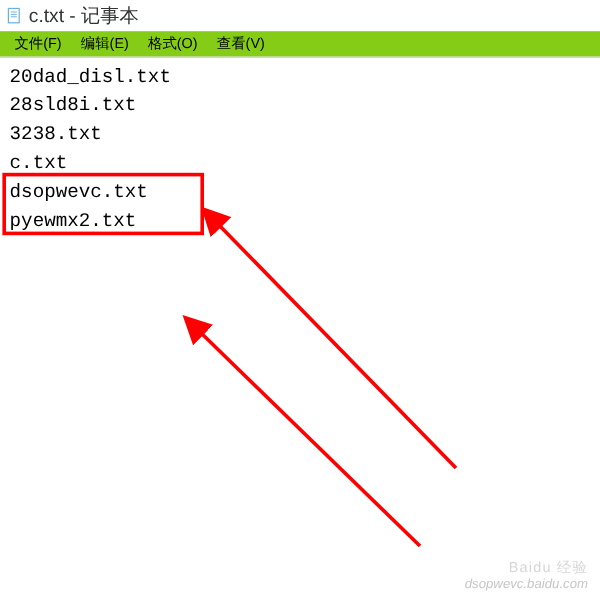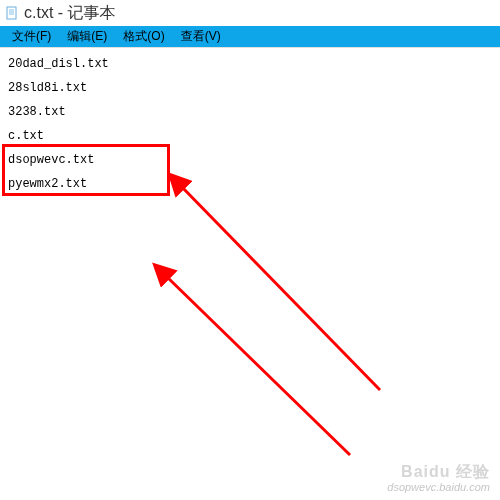--- a/index.html
+++ b/index.html
@@ -27,36 +27,36 @@
     .titlebar-icon {
       width: 16px;
       height: 16px;
       margin-right: 4px;
       display: inline-flex;
       align-items: center;
       justify-content: center;
     }
     .menubar {
       height: 22px;
-      background: #0ea5e9;
+      background: #84cc16;
       display: flex;
       align-items: center;
       padding-left: 4px;
       font-size: 12px;
       color: #000;
       border-bottom: 1px solid #e0e0e0;
     }
     .menu-item {
       padding: 2px 8px;
       cursor: default;
     }
     .content {
       padding: 4px 8px;
       font-family: "SimSun", "Courier New", monospace;
-      font-size: 12px;
+      font-size: 16px;
       line-height: 24px;
       color: #000;
       position: relative;
     }
     .text-line {
       white-space: pre;
     }
     .red-box {
       position: absolute;
       left: 2px;
@@ -78,22 +78,22 @@
       position: absolute;
       bottom: 6px;
       right: 10px;
       font-size: 11px;
       color: rgba(150,150,150,0.55);
       font-style: italic;
       text-align: right;
       line-height: 1.2;
     }
     .watermark .brand {
-      font-size: 16px;
-      font-weight: bold;
+      font-size: 12px;
+      font-weight: normal;
       font-style: normal;
       color: rgba(180,180,180,0.55);
       letter-spacing: 1px;
     }
   </style>
 </head>
 <body>
 
 <div class="titlebar">
   <span class="titlebar-icon">

